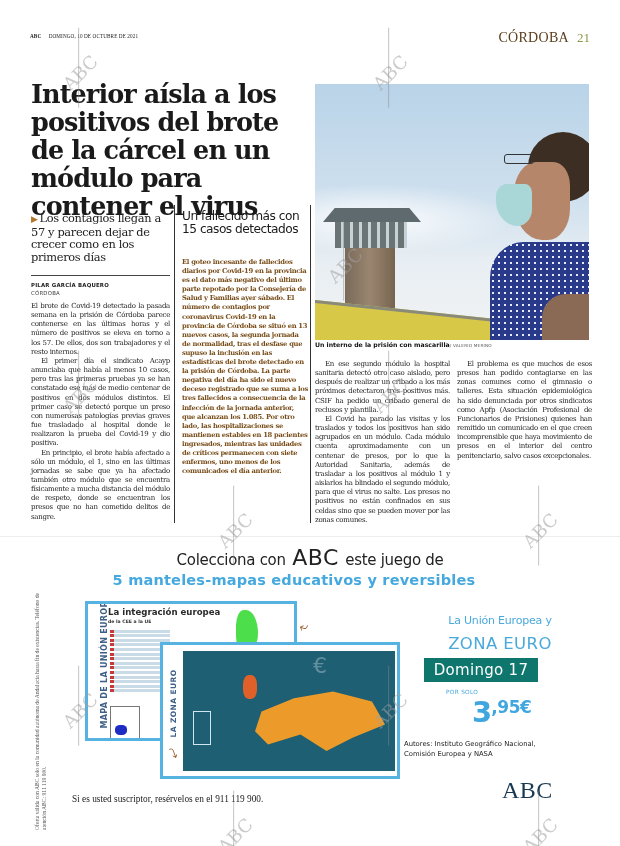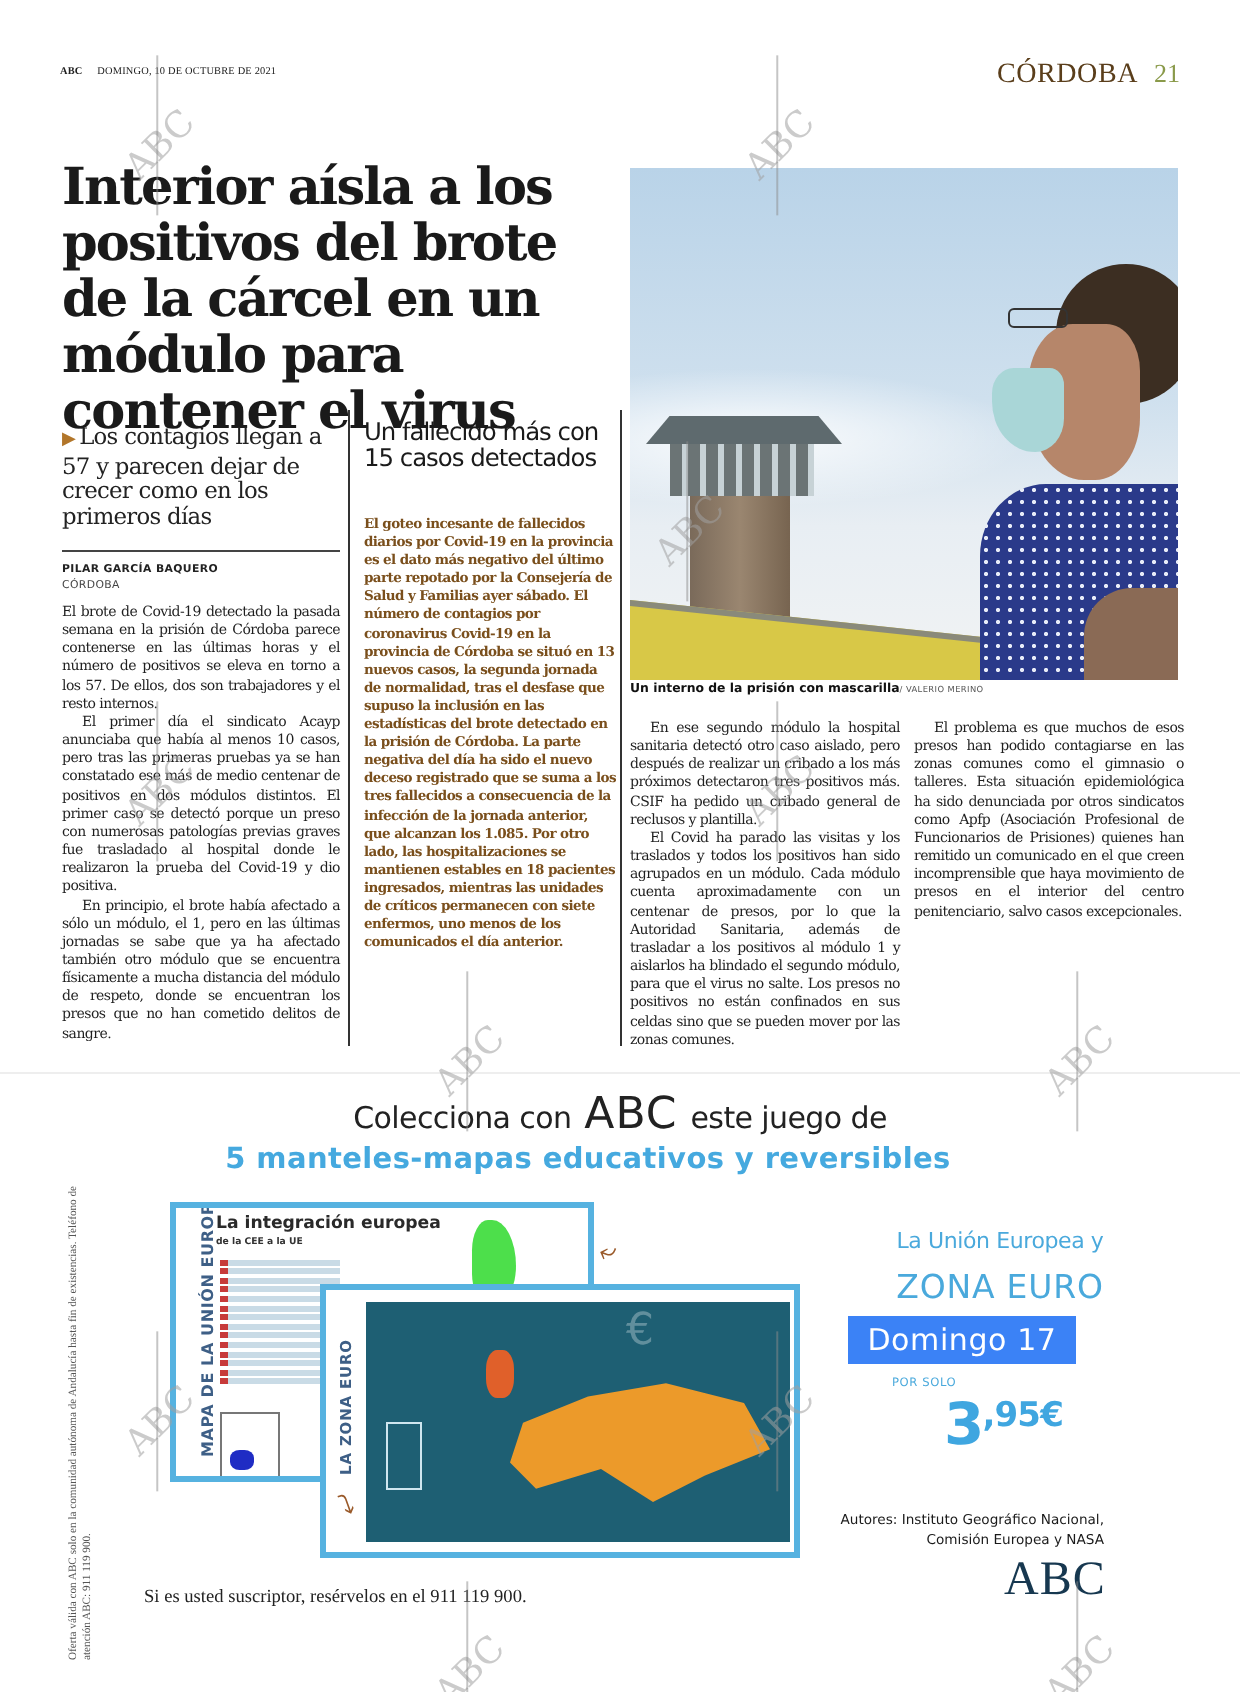--- a/index.html
+++ b/index.html
@@ -81,25 +81,25 @@
   .map2 .inset { position: absolute; left: 30px; top: 66px; width: 18px; height: 34px; border: 1px solid #cfe6ef; }
   .map2 .euro { position: absolute; left: 150px; top: 8px; font-family: "DejaVu Sans", sans-serif; font-size: 22px; color: rgba(255,255,255,0.3); }
 
   .arrow-icon { position: absolute; font-size: 14px; color: #9a5a2a; font-family: "DejaVu Sans", sans-serif; }
   .arrow1 { left: 300px; top: 618px; transform: rotate(20deg); }
   .arrow2 { left: 170px; top: 745px; transform: rotate(-20deg); }
 
   .promo { position: absolute; left: 410px; top: 600px; width: 180px; text-align: center; font-family: "DejaVu Sans", sans-serif; }
   .promo .l1 { position: absolute; left: 0; top: 14px; width: 180px; font-size: 11px; color: #4aa9dc; letter-spacing: -0.2px; }
   .promo .l2 { position: absolute; left: 0; top: 34px; width: 180px; font-size: 16.5px; color: #4aa9dc; letter-spacing: 0.4px; }
-  .promo .date { position: absolute; left: 14px; top: 58px; width: 114px; height: 24px; background: #3b82f6; color: #ffffff; font-size: 15px; line-height: 24px; text-align: center; letter-spacing: 0.3px; }
+  .promo .date { position: absolute; left: 14px; top: 58px; width: 114px; height: 24px; background: #0f766e; color: #ffffff; font-size: 15px; line-height: 24px; text-align: center; letter-spacing: 0.3px; }
   .promo .porsolo { position: absolute; left: 36px; top: 89px; font-size: 5.8px; color: #4aa9dc; letter-spacing: 0.3px; }
   .promo .price { position: absolute; left: 30px; top: 95px; font-size: 29px; font-weight: bold; color: #3fa6e0; letter-spacing: -1px; margin-left: 32px; }
   .promo .price small { font-size: 17px; vertical-align: 9px; letter-spacing: -0.4px; }
-  .promo .authors { position: absolute; left: -6px; top: 156px; width: 148px; font-size: 6.8px; line-height: 9.5px; color: #1a1a1a; text-align: right; }
+  .promo .authors { position: absolute; left: -6px; top: 140px; width: 148px; font-size: 6.8px; line-height: 9.5px; color: #1a1a1a; text-align: left; }
 
   .subscriber { position: absolute; left: 72px; top: 794px; font-family: "Liberation Serif", serif; font-size: 9.3px; color: #222; }
   .abc-logo { position: absolute; left: 502px; top: 777px; font-family: "Liberation Serif", serif; font-size: 24px; color: #173850; letter-spacing: 0.5px; }
 
   .watermark { position: absolute; font-family: "DejaVu Serif", serif; font-size: 18px; color: rgba(160,160,160,0.55); transform: rotate(-45deg); pointer-events: none; white-space: nowrap; }
   .watermark::after { content: ""; position: absolute; left: 22px; top: -34px; width: 1px; height: 80px; background: rgba(140,140,140,0.5); transform: rotate(45deg); }
 </style>
 </head>
 <body>
 
@@ -138,21 +138,21 @@
 </div>
 <div class="rule-lede"></div>
 <div class="byline">
   <span class="author">PILAR GARCÍA BAQUERO</span>
   <span class="city">CÓRDOBA</span>
 </div>
 
 <div class="col col-a">
   <p>El brote de Covid-19 detectado la pasada semana en la prisión de Córdoba parece contenerse en las últimas horas y el número de positivos se eleva en torno a los 57. De ellos, dos son trabajadores y el resto internos.</p>
   <p>El primer día el sindicato Acayp anunciaba que había al menos 10 casos, pero tras las primeras pruebas ya se han constatado ese más de medio centenar de positivos en dos módulos distintos. El primer caso se detectó porque un preso con numerosas patologías previas graves fue trasladado al hospital donde le realizaron la prueba del Covid-19 y dio positiva.</p>
-  <p>En principio, el brote había afectado a sólo un módulo, el 1, pero en las últimas jornadas se sabe que ya ha afectado también otro módulo que se encuentra físicamente a mucha distancia del módulo de respeto, donde se encuentran los presos que no han cometido delitos de sangre.</p>
+  <p>En principio, el brote había afectado a sólo un módulo, el 1, sino en las últimas jornadas se sabe que ya ha afectado también otro módulo que se encuentra físicamente a mucha distancia del módulo de respeto, donde se encuentran los presos que no han cometido delitos de sangre.</p>
 </div>
 
 <div class="vrule vr1"></div>
 <div class="vrule vr2"></div>
 
 <h2 class="side-title">Un fallecido más con 15 casos detectados</h2>
 <p class="side-body">El goteo incesante de fallecidos diarios por Covid-19 en la provincia es el dato más negativo del último parte repotado por la Consejería de Salud y Familias ayer sábado. El número de contagios por coronavirus Covid-19 en la provincia de Córdoba se situó en 13 nuevos casos, la segunda jornada de normalidad, tras el desfase que supuso la inclusión en las estadísticas del brote detectado en la prisión de Córdoba. La parte negativa del día ha sido el nuevo deceso registrado que se suma a los tres fallecidos a consecuencia de la infección de la jornada anterior, que alcanzan los 1.085. Por otro lado, las hospitalizaciones se mantienen estables en 18 pacientes ingresados, mientras las unidades de críticos permanecen con siete enfermos, uno menos de los comunicados el día anterior.</p>
 
 <div class="col col-c">
   <p>En ese segundo módulo la hospital sanitaria detectó otro caso aislado, pero después de realizar un cribado a los más próximos detectaron tres positivos más. CSIF ha pedido un cribado general de reclusos y plantilla.</p>

